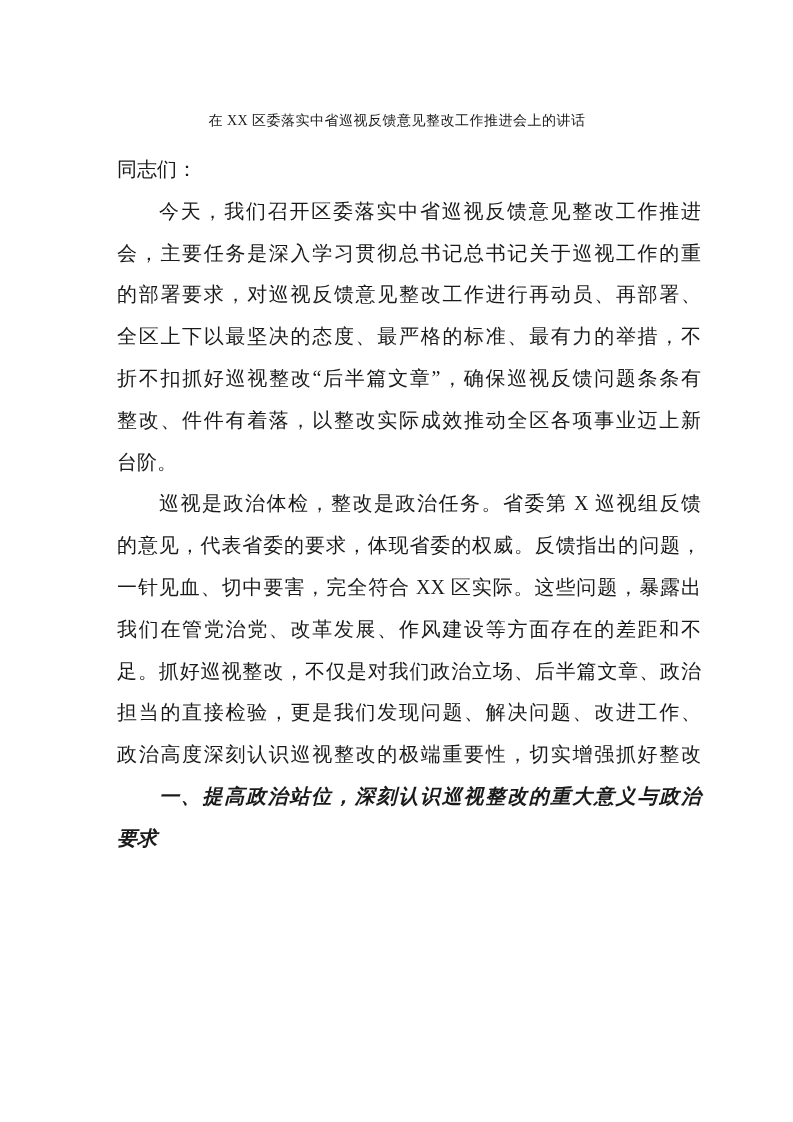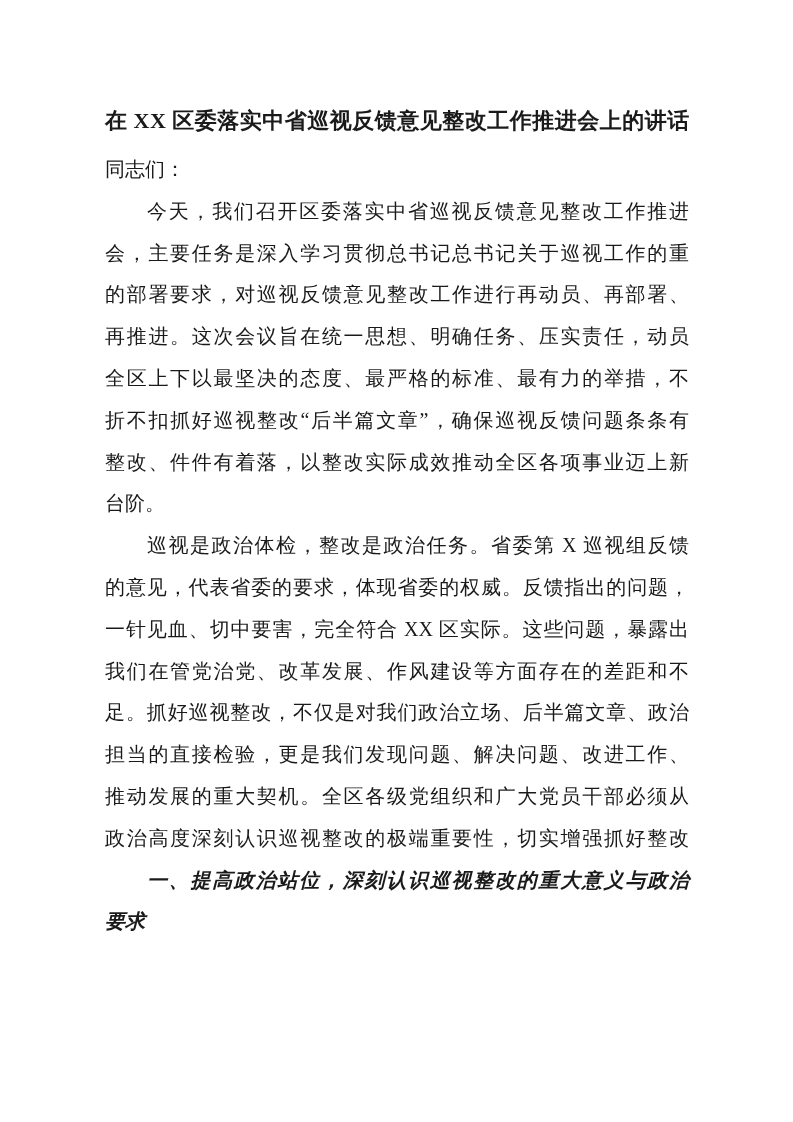--- a/index.html
+++ b/index.html
@@ -15,31 +15,31 @@
       overflow: hidden;
       font-family: "Liberation Serif", "DejaVu Serif", serif;
       color: #1a1a1a;
     }
     .doc-title {
       position: absolute;
       top: 100px;
       left: 105px;
       width: 584px;
       margin: 0;
-      font-size: 22px;
-      font-weight: bold;
+      font-size: 14px;
+      font-weight: normal;
       line-height: 42px;
       text-align: center;
       white-space: nowrap;
       letter-spacing: 0.5px;
     }
     .doc-body {
       position: absolute;
       top: 149px;
-      left: 105px;
+      left: 117px;
       width: 584px;
       font-size: 20px;
       line-height: 41.8px;
     }
     .line {
       width: 584px;
       text-align: left;
     }
     .line.justify {
       text-align: justify;
@@ -56,29 +56,27 @@
 </head>
 <body>
 
 <div class="page">
   <h1 class="doc-title">在 XX 区委落实中省巡视反馈意见整改工作推进会上的讲话</h1>
   <div class="doc-body">
       <div class="line">同志们：</div>
       <div class="line justify indent">今天，我们召开区委落实中省巡视反馈意见整改工作推进</div>
       <div class="line justify">会，主要任务是深入学习贯彻总书记总书记关于巡视工作的重</div>
       <div class="line justify">的部署要求，对巡视反馈意见整改工作进行再动员、再部署、</div>
-      <div class="line justify">再推进。这次会议旨在统一思想、明确任务、压实责任，动员</div>
       <div class="line justify">全区上下以最坚决的态度、最严格的标准、最有力的举措，不</div>
       <div class="line justify">折不扣抓好巡视整改“后半篇文章”，确保巡视反馈问题条条有</div>
       <div class="line justify">整改、件件有着落，以整改实际成效推动全区各项事业迈上新</div>
       <div class="line">台阶。</div>
       <div class="line justify indent">巡视是政治体检，整改是政治任务。省委第 X 巡视组反馈</div>
       <div class="line justify">的意见，代表省委的要求，体现省委的权威。反馈指出的问题，</div>
       <div class="line justify">一针见血、切中要害，完全符合 XX 区实际。这些问题，暴露出</div>
       <div class="line justify">我们在管党治党、改革发展、作风建设等方面存在的差距和不</div>
       <div class="line justify">足。抓好巡视整改，不仅是对我们政治立场、后半篇文章、政治</div>
       <div class="line justify">担当的直接检验，更是我们发现问题、解决问题、改进工作、</div>
-      <div class="line justify">推动发展的重大契机。全区各级党组织和广大党员干部必须从</div>
       <div class="line justify">政治高度深刻认识巡视整改的极端重要性，切实增强抓好整改</div>
       <div class="line justify bold indent">一、提高政治站位，深刻认识巡视整改的重大意义与政治</div>
       <div class="line bold">要求</div>
     </div>
 </div>
 
 </body></html>

